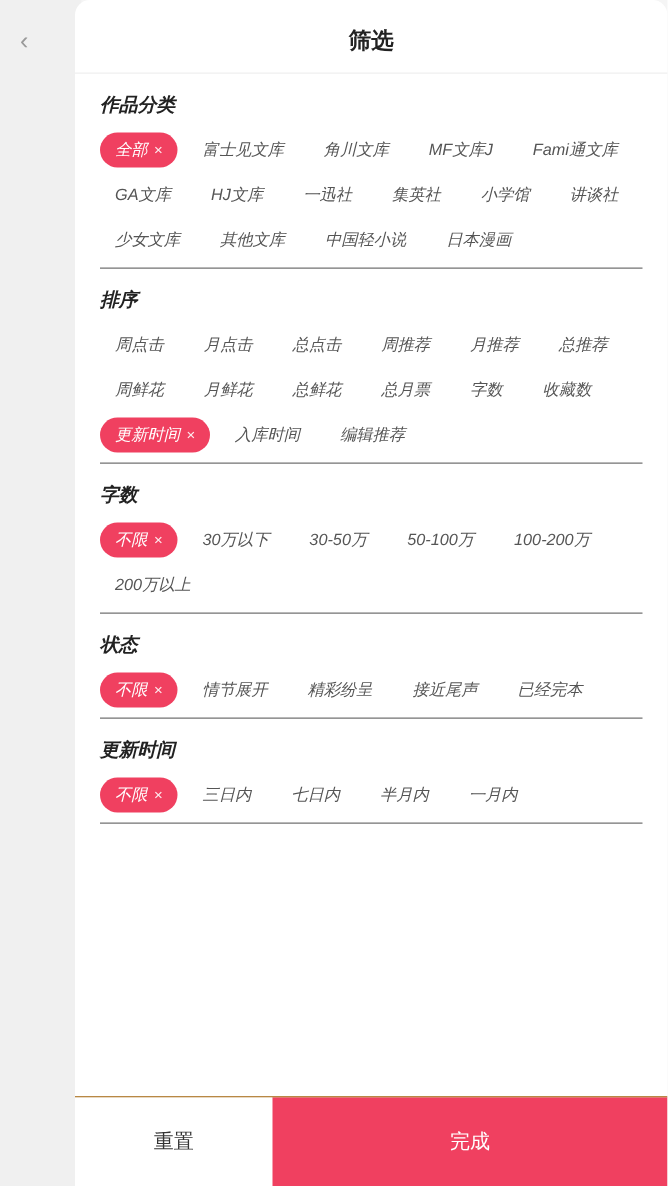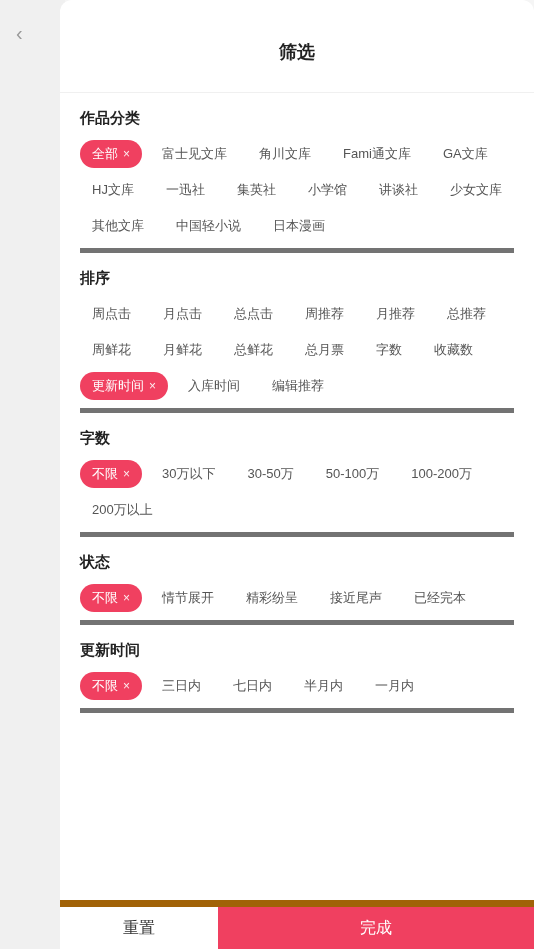--- a/index.html
+++ b/index.html
@@ -38,39 +38,39 @@
       position: absolute;
       top: 22px; left: 16px;
       font-size: 20px;
       color: #999;
       cursor: pointer;
     }
 
     
     .header {
       text-align: center;
-      padding: 20px 0 28px;
+      padding: 20px 0 14px;
       font-size: 18px;
       font-weight: 600;
       color: #222;
       border-bottom: 1px solid #f0f0f0;
       flex-shrink: 0;
-      margin-top: 20px;
     }
 
     
     .scroll-content {
       flex: 1;
       overflow-y: auto;
       padding: 0 20px;
     }
 
     .section {
       padding: 16px 0 8px;
-      border-bottom: 5px solid #737373;
+      border-bottom: 1px solid #737373;
+      font-style: italic;
     }
 
     .section-title {
       font-size: 15px;
       font-weight: 600;
       color: #222;
       margin-bottom: 12px;
     }
 
     .tags-wrap {
@@ -99,23 +99,23 @@
 
     .tag .close-x {
       margin-left: 5px;
       font-size: 12px;
       opacity: 0.9;
     }
 
     
     .footer {
       display: flex;
-      height: 49px;
+      height: 72px;
       flex-shrink: 0;
-      border-top: 7px solid #a16207;
+      border-top: 1px solid #a16207;
     }
 
     .btn-reset {
       flex: 1;
       background: #fff;
       border: none;
       font-size: 16px;
       color: #333;
       cursor: pointer;
     }
@@ -145,20 +145,21 @@
   </div>
 
   <div class="scroll-content" id="scroll-content">
 
   <div class="section">
         <div class="section-title">作品分类</div>
         <div class="tags-wrap">
           <span class="tag active">全部<span class="close-x">×</span></span>
           <span class="tag">富士见文库</span>
           <span class="tag">角川文库</span>
+          <span class="tag">MF文库J</span>
           <span class="tag">Fami通文库</span>
           <span class="tag">GA文库</span>
           <span class="tag">HJ文库</span>
           <span class="tag">一迅社</span>
           <span class="tag">集英社</span>
           <span class="tag">小学馆</span>
           <span class="tag">讲谈社</span>
           <span class="tag">少女文库</span>
           <span class="tag">其他文库</span>
           <span class="tag">中国轻小说</span>

